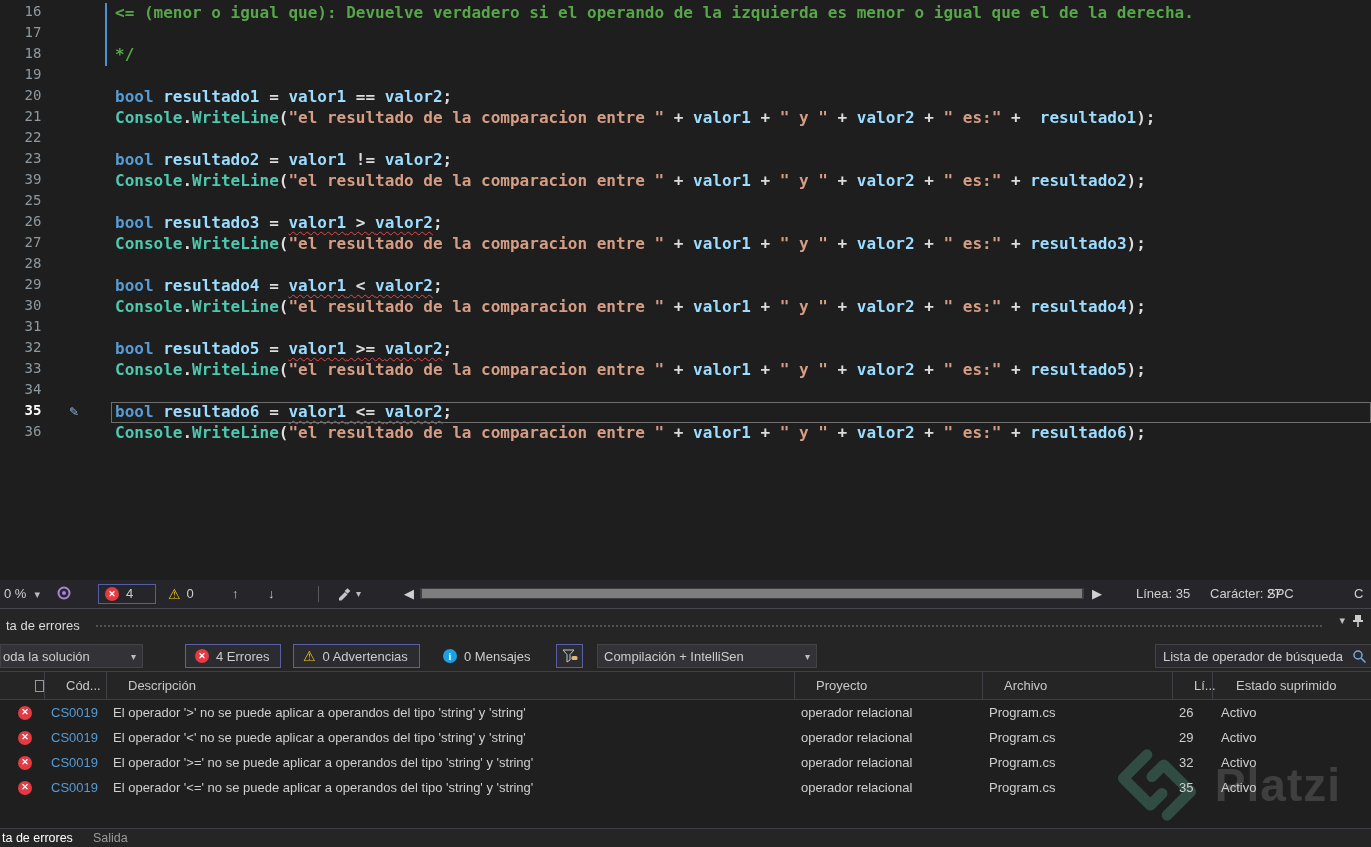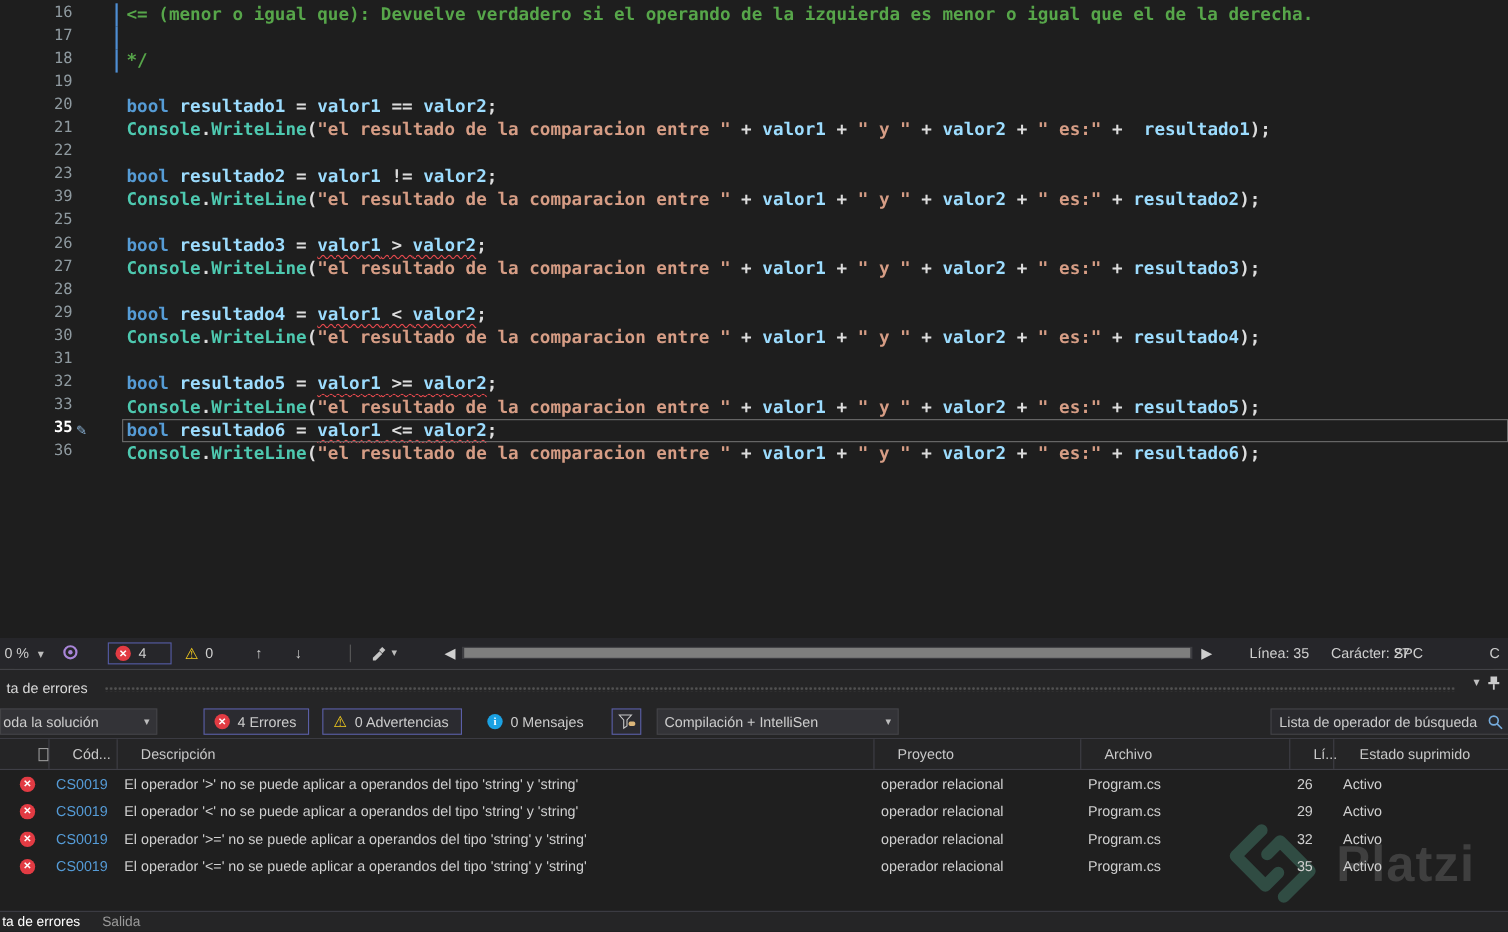--- a/index.html
+++ b/index.html
@@ -3,21 +3,21 @@
 <meta charset="utf-8">
 <style>
   * { box-sizing: border-box; margin: 0; padding: 0; }
   html,body { width:1371px; height:847px; overflow:hidden; }
   body { background:#1e1e1e; font-family:"Liberation Sans", sans-serif; color:#cccccc; position:relative; }
 
   
   .editor { position:absolute; top:0; left:0; right:0; height:580px; background:#1e1e1e; }
   .code-lines { padding-top:3px; }
   .cl { position:relative; display:flex; height:21px; line-height:21px; }
-  .ln { flex:0 0 66px; width:66px; text-align:right; color:#8f9aa0; font:14px "DejaVu Sans Mono", monospace; }
+  .ln { flex:0 0 66px; width:66px; text-align:center; color:#8f9aa0; font:14px "DejaVu Sans Mono", monospace; }
   .cl.cur .ln { color:#ffffff; font-weight:bold; }
   .pencil { position:absolute; left:69px; top:0; color:#8fb8dc; font-size:12px; line-height:21px; }
   .code { font:bold 16px "DejaVu Sans Mono", monospace; white-space:pre; margin-left:49px; color:#dcdcdc; }
   .cl.guide::before { content:""; position:absolute; left:105px; top:0; bottom:0; width:2px; background:#4e8ed3; }
   .cl.cur::after { content:""; position:absolute; left:111px; right:0; top:0; bottom:0; border:1px solid #6e6e6e; pointer-events:none; }
   .tk-comment { color:#57a64a; }
   .tk-kw { color:#569cd6; }
   .tk-var { color:#9cdcfe; }
   .tk-op { color:#dcdcdc; }
   .tk-str { color:#d69d85; }
@@ -167,20 +167,24 @@
         <span class="code"></span>
       </div>
       <div class="cl">
         <span class="ln">32</span>
         <span class="code"><span class="tk-kw">bool</span><span class="tk-op"> </span><span class="tk-var">resultado5</span><span class="tk-op"> = </span><span class="tk-var sq">valor1</span><span class="tk-op sq"> &gt;= </span><span class="tk-var sq">valor2</span><span class="tk-op">;</span></span>
       </div>
       <div class="cl">
         <span class="ln">33</span>
         <span class="code"><span class="tk-cls">Console</span><span class="tk-op">.</span><span class="tk-mth">WriteLine</span><span class="tk-op">(</span><span class="tk-str">"el resultado de la comparacion entre "</span><span class="tk-op"> + </span><span class="tk-var">valor1</span><span class="tk-op"> + </span><span class="tk-str">" y "</span><span class="tk-op"> + </span><span class="tk-var">valor2</span><span class="tk-op"> + </span><span class="tk-str">" es:"</span><span class="tk-op"> + </span><span class="tk-var">resultado5</span><span class="tk-op">);</span></span>
       </div>
+      <div class="cl">
+        <span class="ln">34</span>
+        <span class="code"></span>
+      </div>
       <div class="cl cur">
         <span class="ln">35</span>
         <span class="pencil">✎</span>
         <span class="code"><span class="tk-kw">bool</span><span class="tk-op"> </span><span class="tk-var">resultado6</span><span class="tk-op"> = </span><span class="tk-var sq">valor1</span><span class="tk-op sq"> &lt;= </span><span class="tk-var sq">valor2</span><span class="tk-op">;</span></span>
       </div>
       <div class="cl">
         <span class="ln">36</span>
         <span class="code"><span class="tk-cls">Console</span><span class="tk-op">.</span><span class="tk-mth">WriteLine</span><span class="tk-op">(</span><span class="tk-str">"el resultado de la comparacion entre "</span><span class="tk-op"> + </span><span class="tk-var">valor1</span><span class="tk-op"> + </span><span class="tk-str">" y "</span><span class="tk-op"> + </span><span class="tk-var">valor2</span><span class="tk-op"> + </span><span class="tk-str">" es:"</span><span class="tk-op"> + </span><span class="tk-var">resultado6</span><span class="tk-op">);</span></span>
       </div>
     </div>

